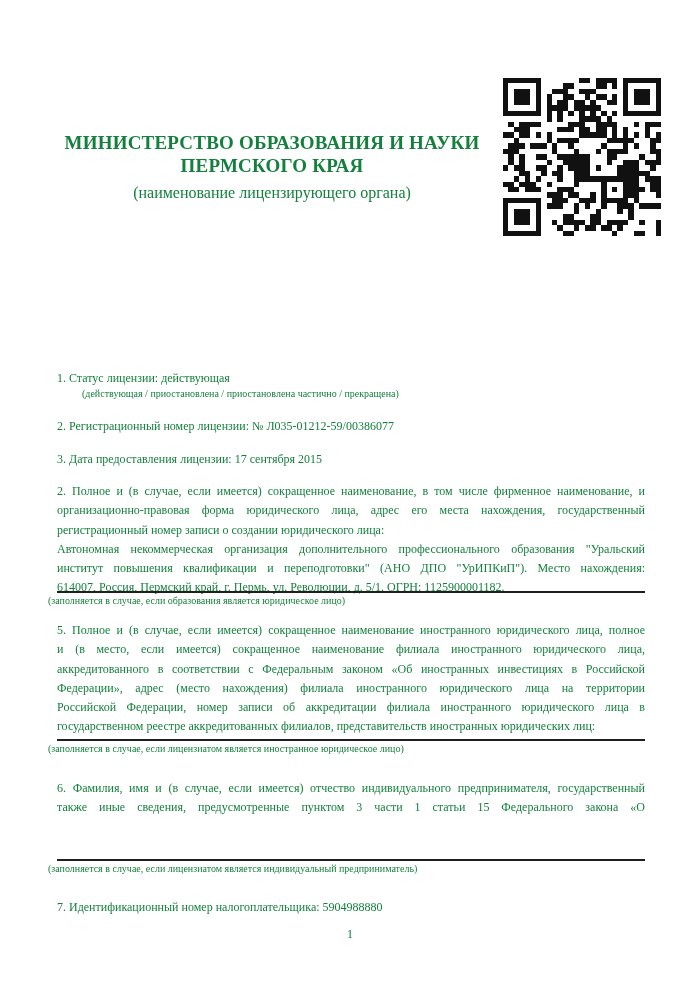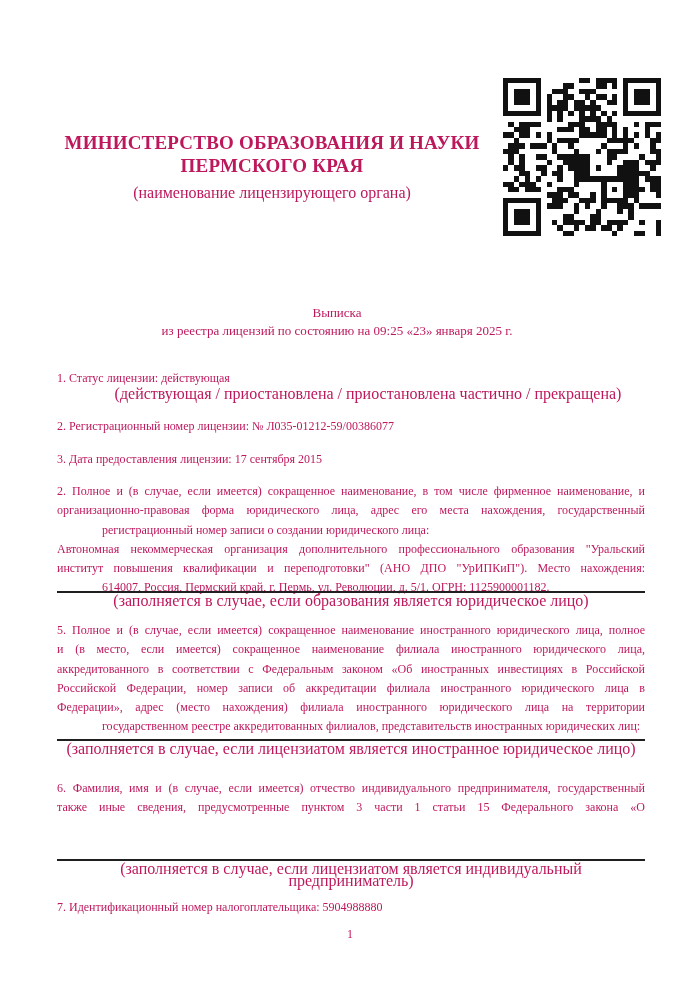--- a/index.html
+++ b/index.html
@@ -1,32 +1,32 @@
 <!DOCTYPE html>
 <html><head>
 <meta charset="utf-8">
 <style>
   html,body{margin:0;padding:0;background:#ffffff;}
   .page{
     position:relative;width:700px;height:990px;background:#ffffff;
-    font-family:"Liberation Serif","DejaVu Serif",serif;color:#be185d;
+    font-family:"Liberation Serif","DejaVu Serif",serif;color:#15803d;
     overflow:hidden;
   }
   .abs{position:absolute;}
   .header{left:57px;top:131px;width:430px;text-align:center;}
   .org-name{font-weight:bold;font-size:19px;line-height:23px;letter-spacing:.2px;}
   .header-caption{font-size:16px;margin-top:7px;}
   .qr-box{left:503px;top:78px;width:158px;height:158px;}
   .qr-box svg{width:158px;height:158px;display:block;}
   .title-block{left:0;top:304px;width:674px;text-align:center;font-size:13px;line-height:17.5px;}
   .item{left:57px;width:588px;font-size:12px;line-height:19.5px;}
-  .small-caption{left:57px;width:588px;text-align:center;font-size:16px;line-height:12px;}
+  .small-caption{left:48px;width:588px;text-align:left;font-size:10px;line-height:12px;}
   .cap-shift{padding-left:34px;box-sizing:border-box;}
   .jline{text-align:justify;text-align-last:justify;}
-  .jline.jlast{text-align:right;text-align-last:left;margin-left:45px;}
+  .jline.jlast{text-align:right;text-align-last:left;}
   .rule{left:57px;width:588px;height:2px;background:#1f1f1f;}
   .pagenum{left:0;top:927px;width:700px;text-align:center;font-size:12px;}
 </style>
 </head>
 <body>
 
 <div class="page">
 
   <div class="abs header">
     <div class="org-name">МИНИСТЕРСТВО ОБРАЗОВАНИЯ И НАУКИ</div>
@@ -447,24 +447,20 @@
         <rect x="6" y="28" width="1" height="1"></rect>
         <rect x="11" y="28" width="1" height="1"></rect>
         <rect x="12" y="28" width="1" height="1"></rect>
         <rect x="20" y="28" width="1" height="1"></rect>
         <rect x="24" y="28" width="1" height="1"></rect>
         <rect x="25" y="28" width="1" height="1"></rect>
         <rect x="28" y="28" width="1" height="1"></rect>
       </svg>
   </div>
 
-  <div class="abs title-block">
-    <div>Выписка</div>
-    <div>из реестра лицензий по состоянию на 09:25 «23» января 2025 г.</div>
-  </div>
 
   <div class="abs item" style="top:369px">1. Статус лицензии: действующая</div>
   <div class="abs small-caption cap-shift" style="top:388px">(действующая / приостановлена / приостановлена частично / прекращена)</div>
 
   <div class="abs item" style="top:417px">2. Регистрационный номер лицензии: № Л035-01212-59/00386077</div>
 
   <div class="abs item" style="top:450px">3. Дата предоставления лицензии: 17 сентября 2015</div>
 
   <div class="abs item" style="top:482px;line-height:19.3px">
     <div>
@@ -479,22 +475,22 @@
       </div>
   </div>
   <div class="abs rule" style="top:591px"></div>
   <div class="abs small-caption" style="top:595px">(заполняется в случае, если образования является юридическое лицо)</div>
 
   <div class="abs item" style="top:621px;line-height:19.3px">
     <div>
         <div class="jline">5. Полное и (в случае, если имеется) сокращенное наименование иностранного юридического лица, полное</div>
         <div class="jline">и (в место, если имеется) сокращенное наименование филиала иностранного юридического лица,</div>
         <div class="jline">аккредитованного в соответствии с Федеральным законом «Об иностранных инвестициях в Российской</div>
+        <div class="jline">Федерации», адрес (место нахождения) филиала иностранного юридического лица на территории</div>
         <div class="jline">Российской Федерации, номер записи об аккредитации филиала иностранного юридического лица в</div>
-        <div class="jline">Федерации», адрес (место нахождения) филиала иностранного юридического лица на территории</div>
         <div class="jline jlast">государственном реестре аккредитованных филиалов, представительств иностранных юридических лиц:</div>
       </div>
   </div>
   <div class="abs rule" style="top:739px"></div>
   <div class="abs small-caption" style="top:743px">(заполняется в случае, если лицензиатом является иностранное юридическое лицо)</div>
 
   <div class="abs item" style="top:779px;line-height:19.3px">
     <div>
         <div class="jline">6. Фамилия, имя и (в случае, если имеется) отчество индивидуального предпринимателя, государственный</div>
         <div class="jline">также иные сведения, предусмотренные пунктом 3 части 1 статьи 15 Федерального закона «О</div>

